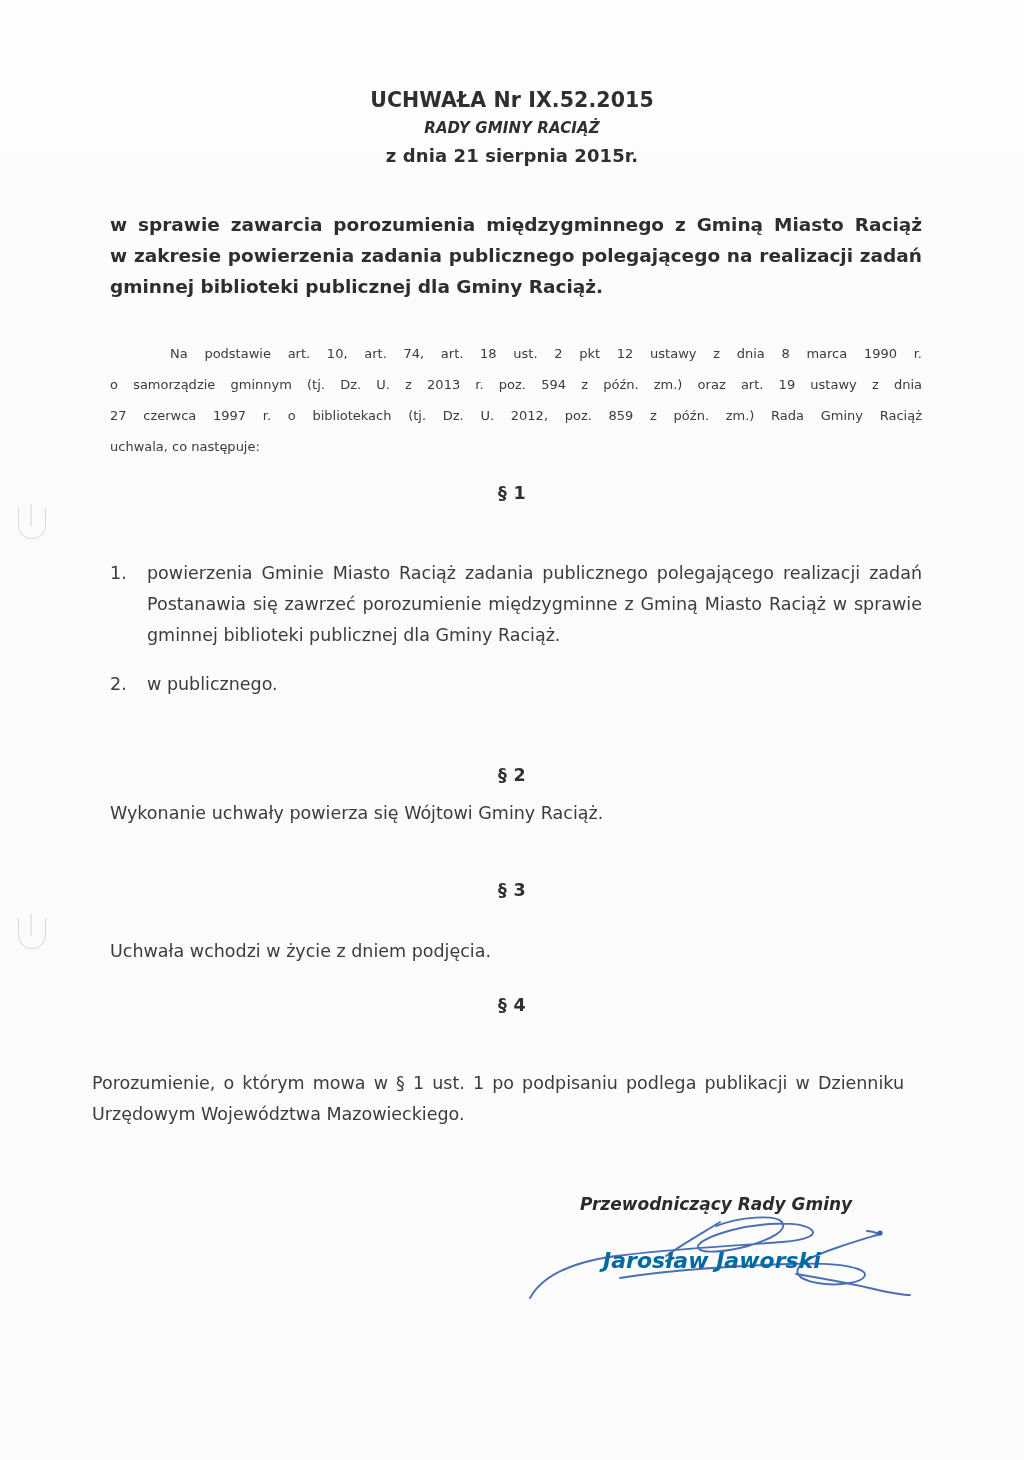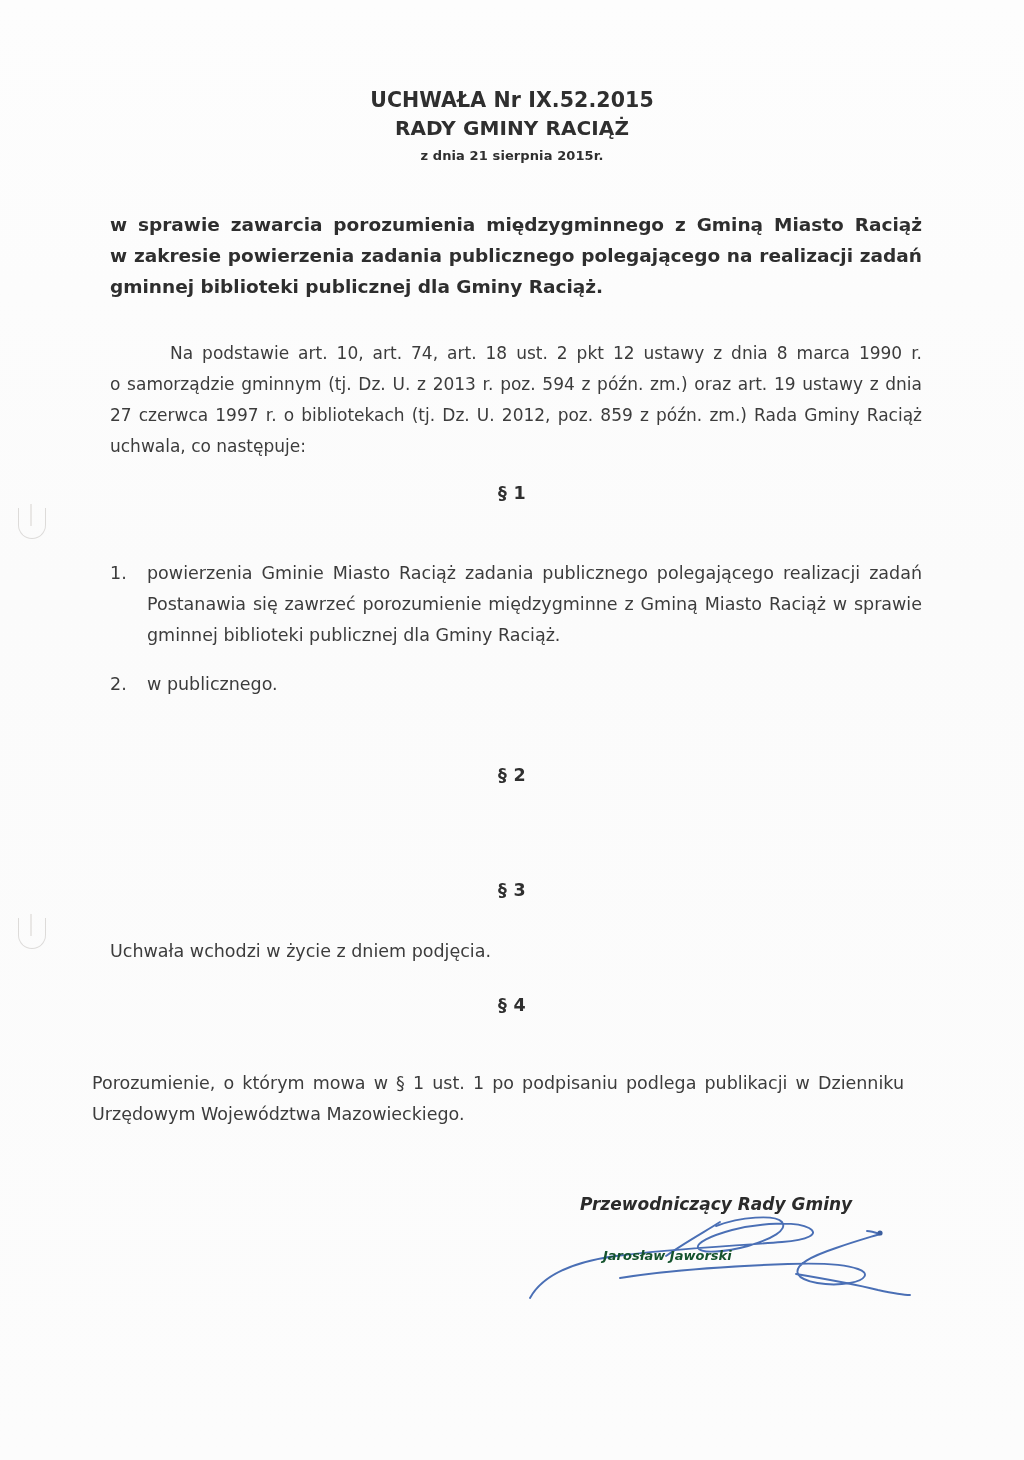--- a/index.html
+++ b/index.html
@@ -63,22 +63,22 @@
     top: 86px;
     width: 1024px;
     text-align: center;
   }
   .doc-header .hl {
     font-weight: bold;
     color: #2f2f2f;
     letter-spacing: .1px;
   }
   .hl1 { font-size: 20.5px; line-height: 28px; }
-  .hl2 { font-size: 20px; line-height: 28px; }
-  .hl3 { font-size: 13px; line-height: 28px; }
+  .hl2 { font-size: 15px; line-height: 28px; font-style: italic; }
+  .hl3 { font-size: 18px; line-height: 28px; }
 
   
   .subject {
     position: absolute;
     left: 110px;
     top: 209px;
     width: 812px;
     font-size: 18.5px;
     line-height: 31px;
     font-weight: bold;
@@ -90,21 +90,21 @@
   .subject .ln.j {
     text-align-last: justify;
   }
 
   
   .basis {
     position: absolute;
     left: 110px;
     top: 338px;
     width: 812px;
-    font-size: 17px;
+    font-size: 13px;
     line-height: 31px;
     color: #3c3c3c;
     text-align: justify;
   }
   .basis .ln { display: block; }
   .basis .ln.j { text-align-last: justify; }
   .basis .ln.indent { text-indent: 60px; }
   .basis .ln:last-child { text-align-last: left; }
 
   
@@ -194,24 +194,24 @@
     font-weight: bold;
     font-style: italic;
     color: #2b2b2b;
     white-space: nowrap;
     z-index: 3;
   }
   .sig-name {
     position: absolute;
     left: 83px;
     top: 58px;
-    font-size: 13px;
+    font-size: 22px;
     font-weight: bold;
     font-style: italic;
-    color: #14532d;
+    color: #0369a1;
     white-space: nowrap;
     z-index: 3;
   }
   .sig-ink {
     position: absolute;
     left: 0;
     top: 0;
     width: 420px;
     height: 120px;
     z-index: 2;
@@ -256,20 +256,21 @@
       <span class="ln j">Postanawia się zawrzeć porozumienie międzygminne z Gminą Miasto Raciąż w sprawie</span>
       <span class="ln">gminnej biblioteki publicznej dla Gminy Raciąż.</span>
     </div>
     <div class="numitem">
       <span class="num">2.</span>
       <span class="ln">w publicznego.</span>
     </div>
   </div>
 
   <div class="section-mark" id="mark-2">§ 2</div>
+  <div class="body-line" id="para-2">Wykonanie uchwały powierza się Wójtowi Gminy Raciąż.</div>
 
   <div class="section-mark" id="mark-3">§ 3</div>
   <div class="body-line" id="para-3">Uchwała wchodzi w życie z dniem podjęcia.</div>
 
   <div class="section-mark" id="mark-4">§ 4</div>
   <div class="para-justified" id="para-4">
     <span class="ln j">Porozumienie, o którym mowa w § 1 ust. 1 po podpisaniu podlega publikacji w Dzienniku</span>
     <span class="ln">Urzędowym Województwa Mazowieckiego.</span>
   </div>
 

